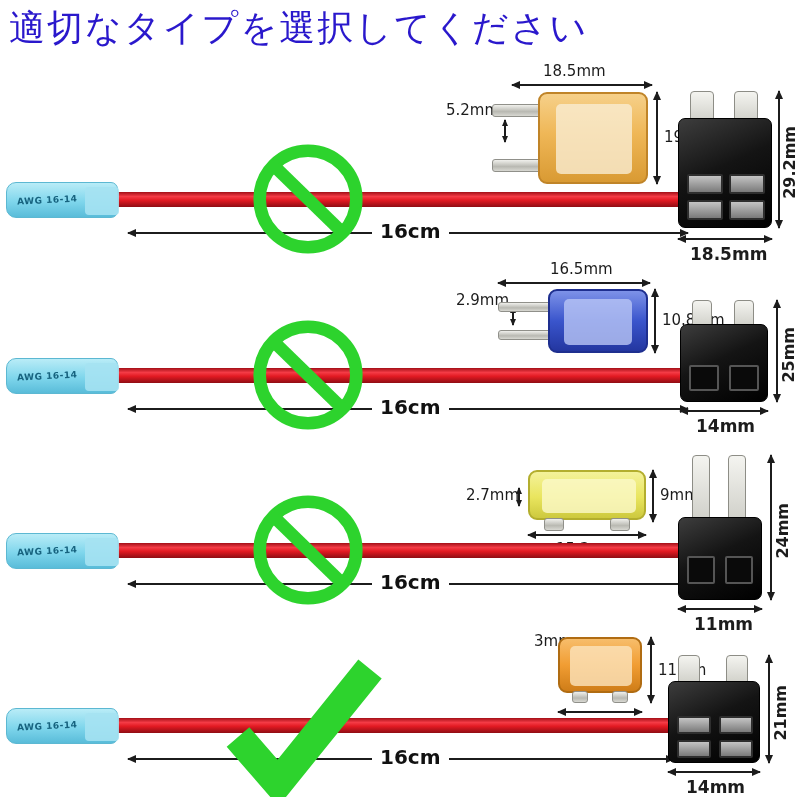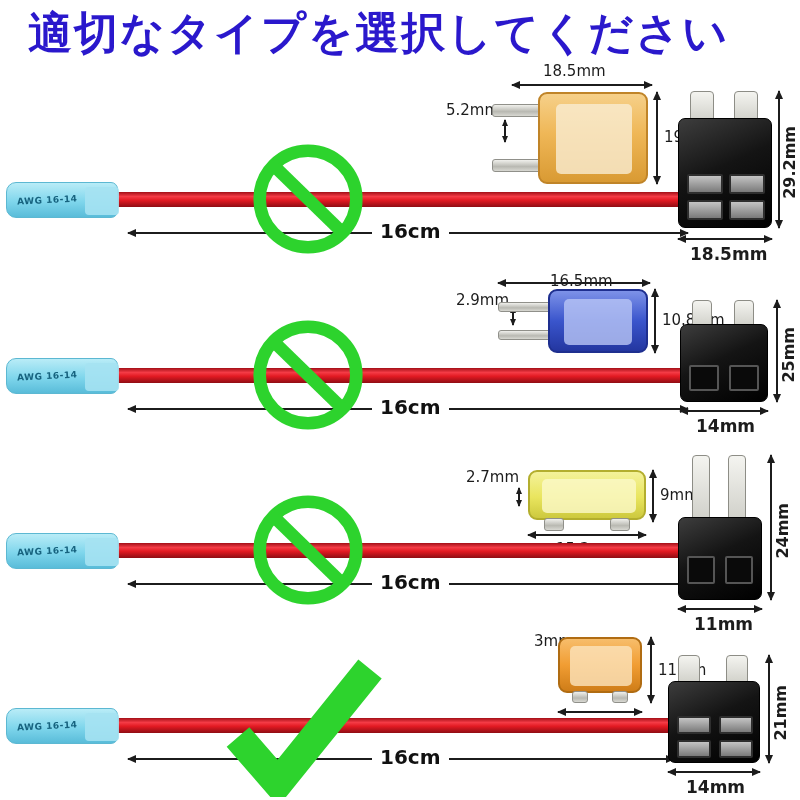--- a/index.html
+++ b/index.html
@@ -1,19 +1,19 @@
 <!DOCTYPE html>
 <html style="--title: #2a18cc; --dimension: #1c1c1c; --wire: #e31a22; --wire_dark: #8f0d14; --green: #2dd32d; --connector: #7fd6ec; --fuse_ato: #efb757; --fuse_mini: #3a55cc; --fuse_low_profile: #e9e55e; --fuse_micro2: #f19d33;"><head>
 <meta charset="utf-8">
 <style>
   *{box-sizing:border-box;margin:0;padding:0}
   body{background:#fff}
   .stage{position:relative;width:800px;height:800px;background:#fff;overflow:hidden;
          font-family:"DejaVu Sans","Liberation Sans",sans-serif;color:#111}
-  .title{position:absolute;left:28px;top:4px;font-size:44px;font-weight:bold;
+  .title{position:absolute;left:9px;top:4px;font-size:36px;font-weight:normal;
          color:var(--title,#2a18cc);letter-spacing:2px;white-space:nowrap}
   .row{position:absolute;left:0;width:800px}
   .lbl{position:absolute;font-size:15px;color:var(--dimension,#1c1c1c);white-space:nowrap}
   .lbl.big{font-size:17px;font-weight:bold}
   .lblv{position:absolute;font-size:16px;font-weight:bold;color:var(--dimension,#1c1c1c);
         writing-mode:vertical-rl;transform:rotate(180deg);white-space:nowrap}
   .len{position:absolute;font-size:20px;font-weight:bold;color:#111;background:#fff;
        padding:0 8px;white-space:nowrap;z-index:3}
   
   .ah{position:absolute;height:0;border-top:2px solid currentColor;color:var(--dimension,#1c1c1c)}
@@ -107,21 +107,21 @@
         <div class="slot" style="left:50px;top:81px;width:36px;height:20px"></div>
       </div>
     </div>
     <div class="av" style="left:778px;top:35px;height:137px"></div>
     <span class="lblv" style="left:780px;top:70px">29.2mm</span>
     <div class="ah" style="left:678px;top:182px;width:94px"></div>
     <span class="lbl big" style="left:690px;top:188px">18.5mm</span>
   </section>
 
   <section class="row" style="top:255px;height:175px">
-    <span class="lbl" style="left:550px;top:17px">16.5mm</span>
+    <span class="lbl" style="left:550px;top:5px">16.5mm</span>
     <div class="ah" style="left:498px;top:27px;width:152px"></div>
     <span class="lbl" style="left:456px;top:36px">2.9mm</span>
     <div class="av sm" style="left:512px;top:52px;height:18px"></div>
 
     <div class="fuse" style="left:498px;top:34px;width:150px;height:64px">
       <div class="blade" style="left:0;top:13px;width:55px;height:10px"></div>
       <div class="blade" style="left:0;top:41px;width:55px;height:10px"></div>
       <div class="fbody" style="left:50px;top:0;width:100px;height:64px;background:linear-gradient(180deg,#7d92e8,var(--fuse_mini,#3a55cc) 50%,#2336a0);border:2px solid #1e2f8f">
         <div class="fwin" style="left:14px;top:8px;width:68px;height:46px;background:#b9c6f5"></div>
       </div>
@@ -152,21 +152,21 @@
         <div class="slot dark" style="left:48px;top:40px;width:30px;height:26px"></div>
       </div>
     </div>
     <div class="av" style="left:776px;top:45px;height:102px"></div>
     <span class="lblv" style="left:779px;top:72px">25mm</span>
     <div class="ah" style="left:680px;top:155px;width:88px"></div>
     <span class="lbl big" style="left:696px;top:161px">14mm</span>
   </section>
 
   <section class="row" style="top:430px;height:185px">
-    <span class="lbl" style="left:466px;top:38px">2.7mm</span>
+    <span class="lbl" style="left:466px;top:56px">2.7mm</span>
     <div class="av sm" style="left:518px;top:58px;height:18px"></div>
 
     <div class="fuse" style="left:528px;top:40px;width:118px;height:62px">
       <div class="fbody" style="left:0;top:0;width:118px;height:50px;background:linear-gradient(180deg,#f4f29a,var(--fuse_low_profile,#e9e55e) 55%,#cdc93e);border:2px solid #b3ae2e">
         <div class="fwin" style="left:12px;top:7px;width:94px;height:34px;background:#fbf9c9"></div>
       </div>
       <div class="blade" style="left:16px;top:48px;width:20px;height:13px"></div>
       <div class="blade" style="left:82px;top:48px;width:20px;height:13px"></div>
     </div>
 

